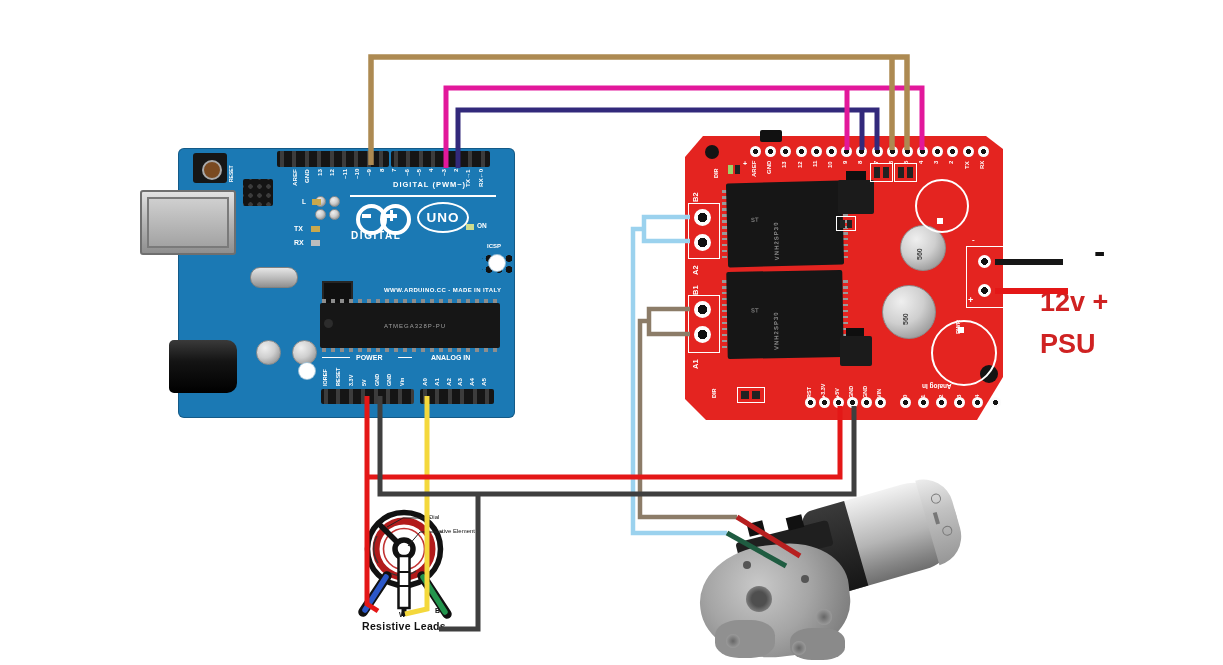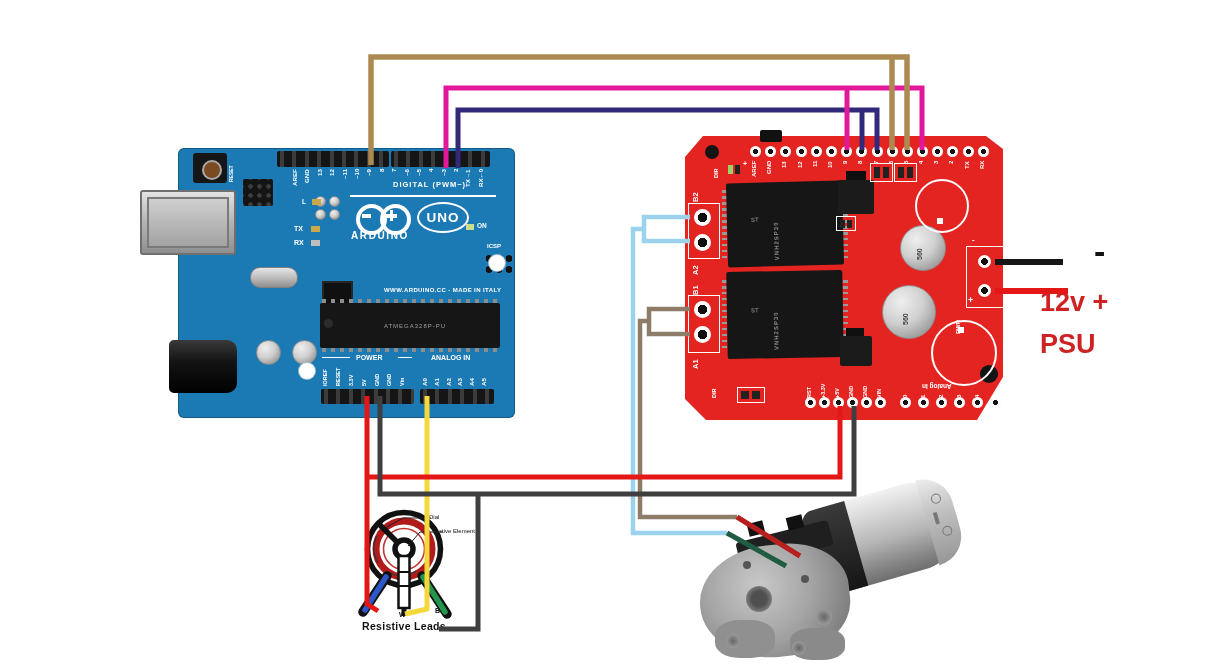--- a/index.html
+++ b/index.html
@@ -92,21 +92,21 @@
   <span class="a t" style="left:294px;top:225px;font-size:7px;">TX</span>
   <div class="a" style="left:311px;top:226px;width:9px;height:6px;background:#c9a84c;"></div>
   <span class="a t" style="left:294px;top:239px;font-size:7px;">RX</span>
   <div class="a" style="left:311px;top:240px;width:9px;height:6px;background:#bdbdbd;"></div>
 
   <div class="a" style="left:356px;top:204px;width:23px;height:23px;border:4.5px solid #fff;border-radius:50%;"></div>
   <div class="a" style="left:380px;top:204px;width:23px;height:23px;border:4.5px solid #fff;border-radius:50%;"></div>
   <div class="a silk" style="left:362px;top:214px;width:9px;height:3.5px;"></div>
   <div class="a silk" style="left:386px;top:214px;width:11px;height:3.5px;"></div>
   <div class="a silk" style="left:389.8px;top:210px;width:3.5px;height:11px;"></div>
-  <span class="a t" style="left:351px;top:231px;font-size:10px;letter-spacing:1.6px;">ARDUINO</span>
+  <span class="a t" style="left:351px;top:231px;font-size:10px;letter-spacing:1.6px;">DIGITAL</span>
   <div class="a" style="left:417px;top:202px;width:48px;height:27px;border:2.5px solid #fff;border-radius:50%;display:flex;align-items:center;justify-content:center;">
     <span class="t" style="font-size:13.5px;letter-spacing:1px;">UNO</span>
   </div>
   <span class="a t" style="left:477px;top:223px;font-size:6.5px;">ON</span>
   <div class="a" style="left:466px;top:224px;width:8px;height:6px;background:#cddc8e;"></div>
 
   <span class="a t" style="left:487px;top:243px;font-size:6px;">ICSP</span>
   <div class="a" style="left:482px;top:251px;width:30px;height:22px;background-image:radial-gradient(circle,#111 3.2px,transparent 3.6px);background-size:10px 11px;background-position:2px 2px;"></div>
 
   <div class="a" style="left:250px;top:267px;width:46px;height:19px;border-radius:10px;background:linear-gradient(180deg,#e6e6e6,#b9b9b9 55%,#8f8f8f);border:1px solid #808080;"></div>

